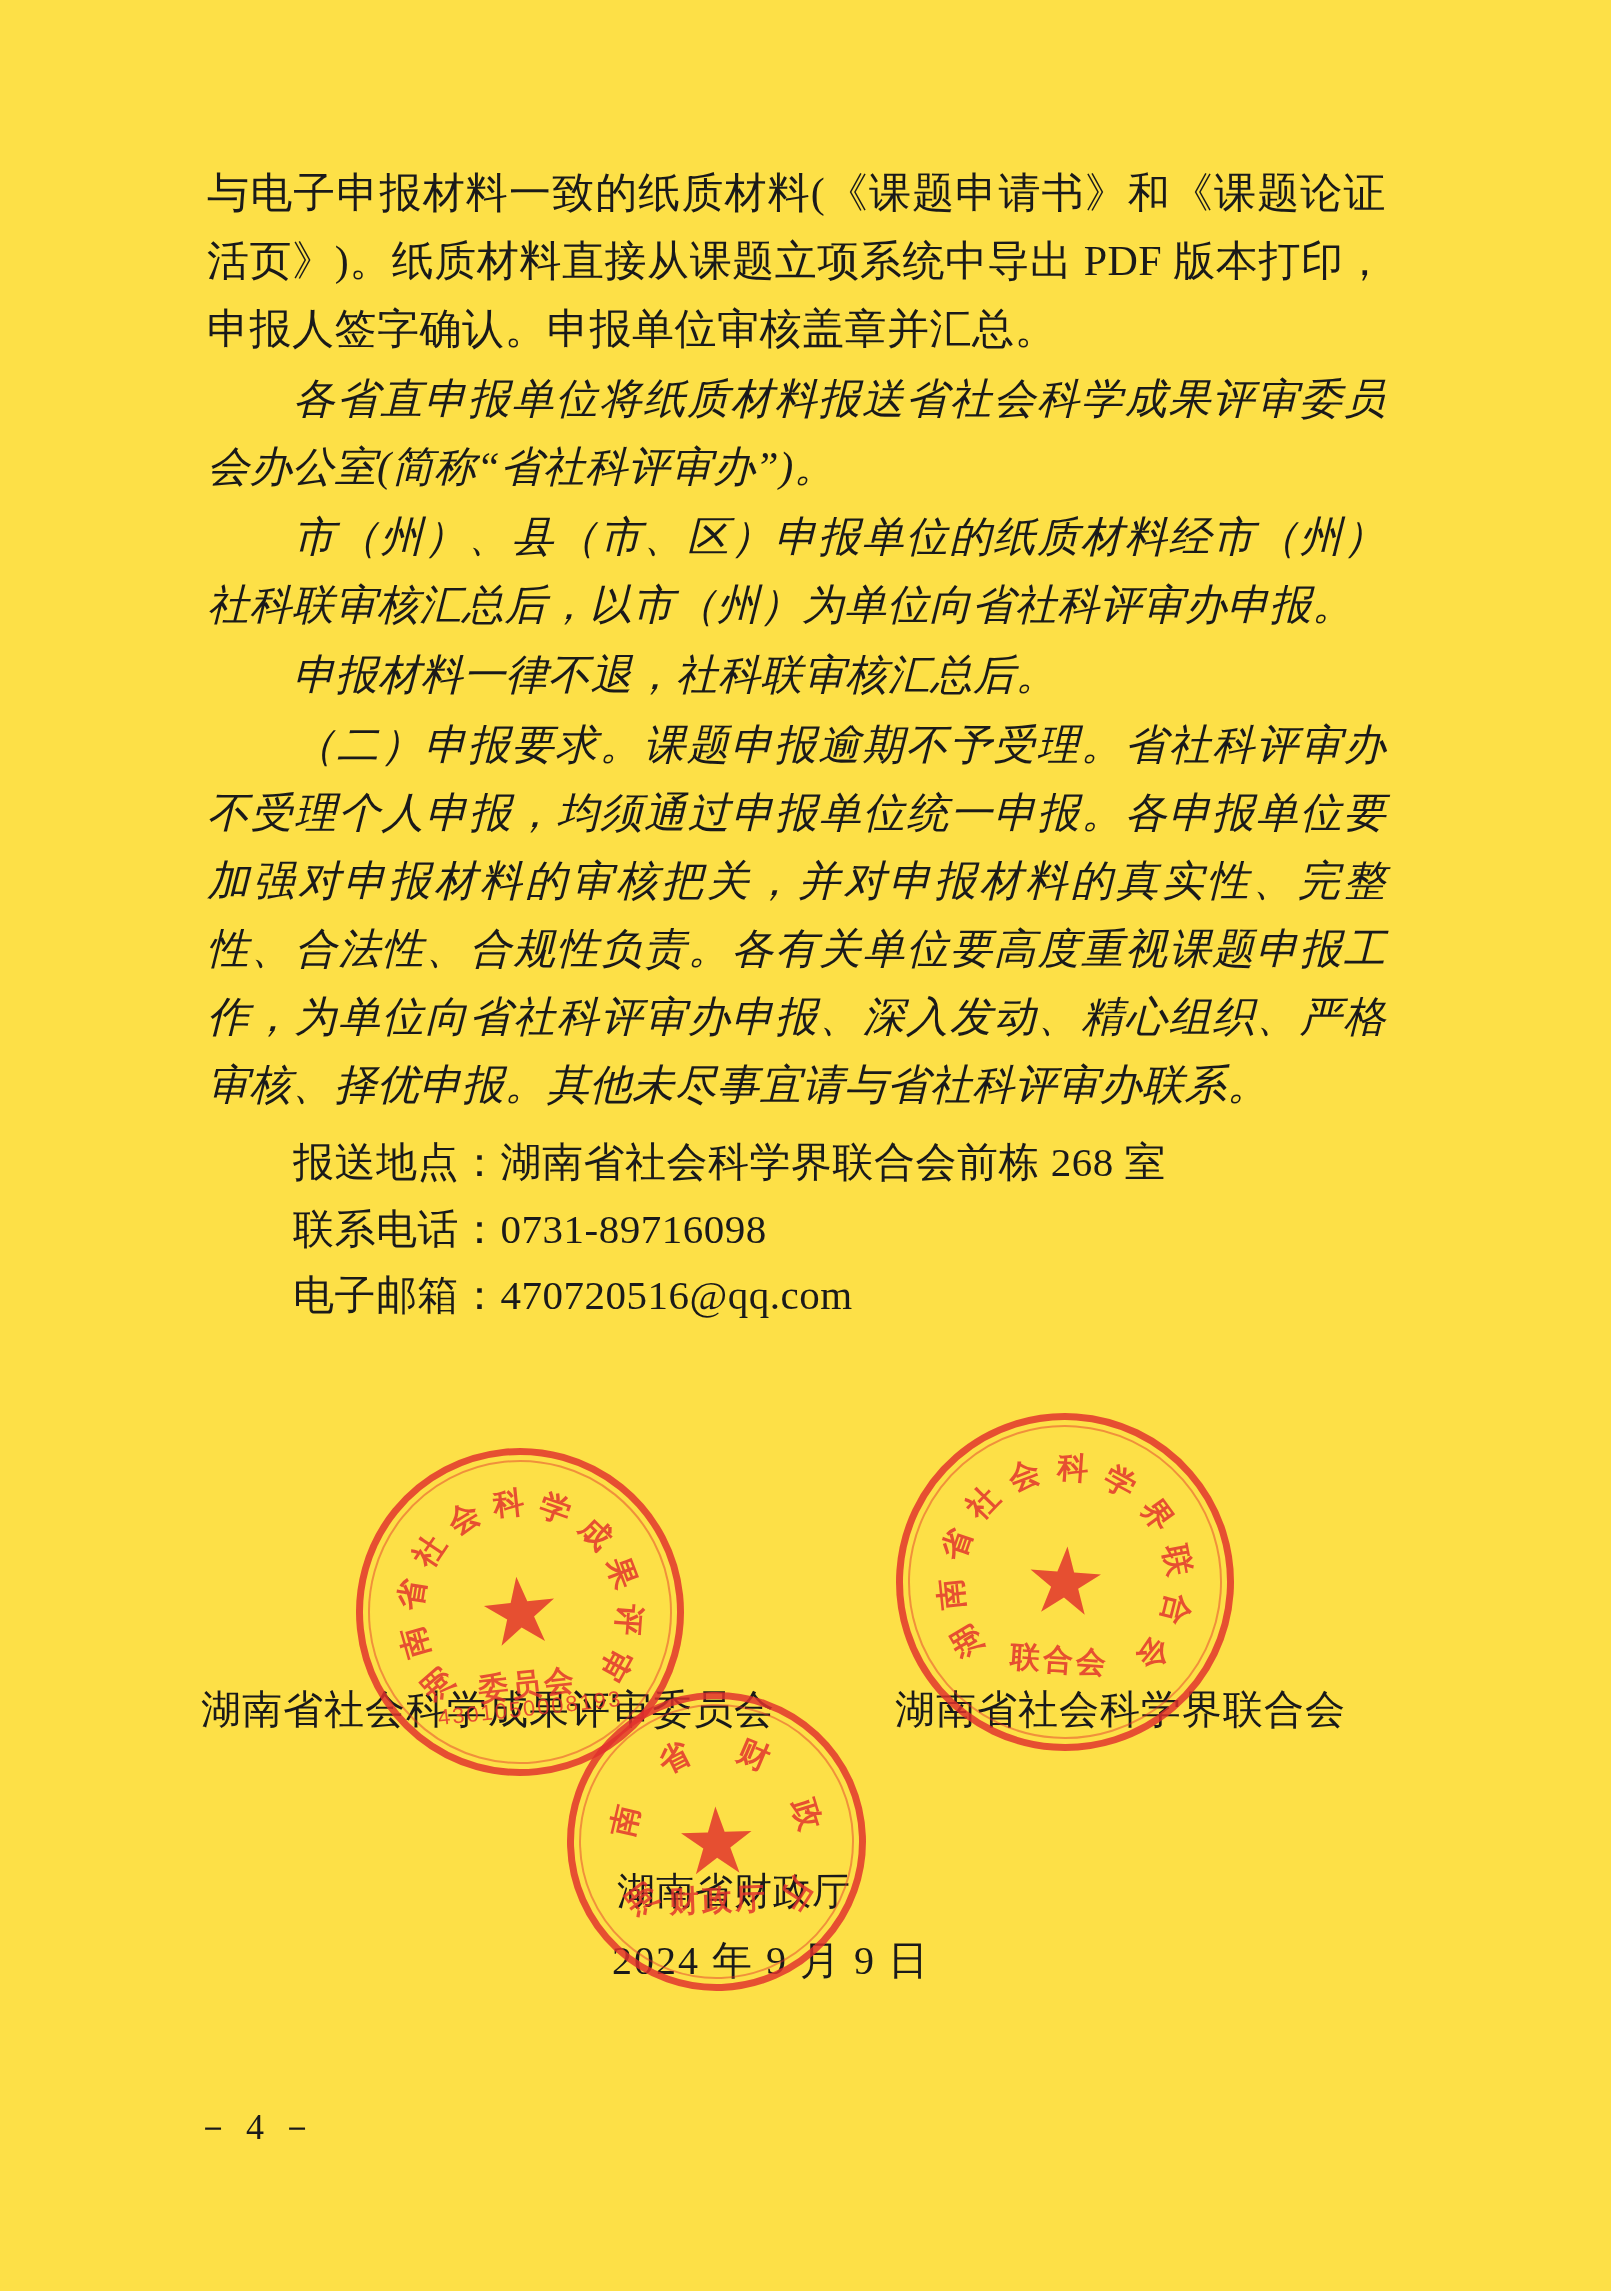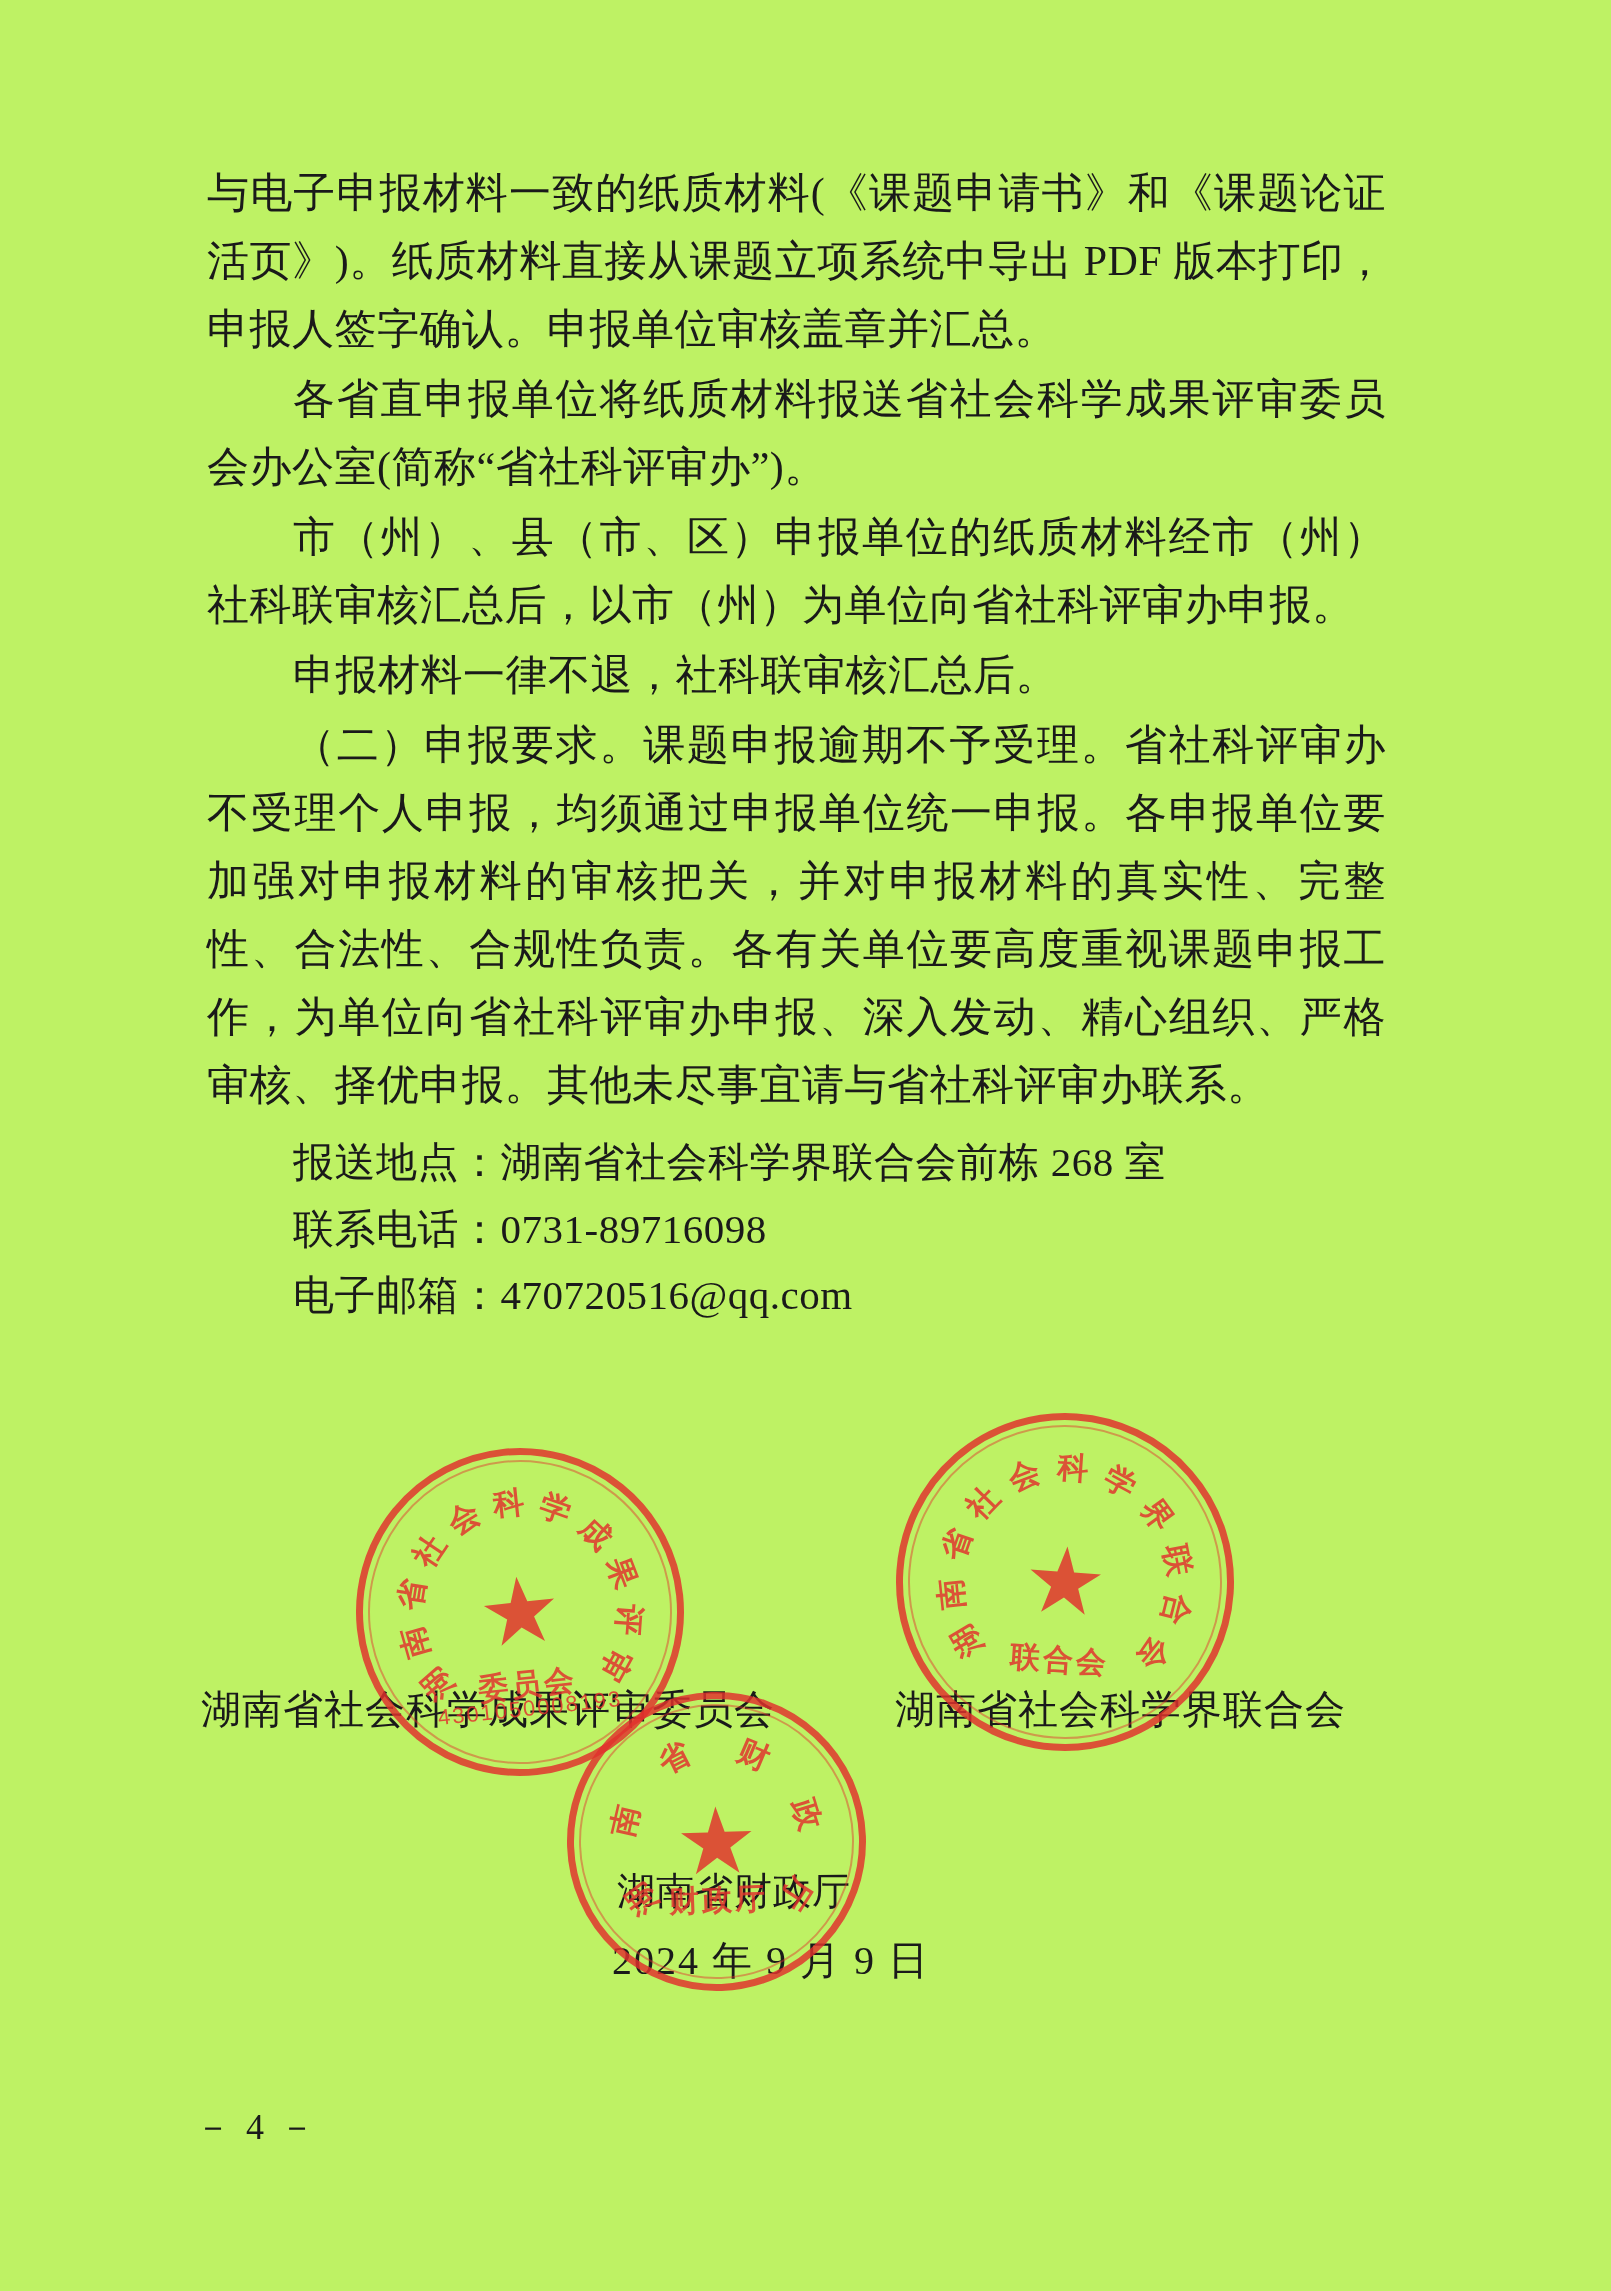--- a/index.html
+++ b/index.html
@@ -11,39 +11,40 @@
     width: 1612px;
     height: 2291px;
     position: relative;
     font-family: "Liberation Serif", "DejaVu Serif", serif;
     color: #1a1a1a;
     overflow: hidden;
   }
   .page {
     position: absolute;
     inset: 0;
-    background: #bef264;
+    background: #fde047;
   }
   .content {
     position: absolute;
     left: 207px;
     top: 159px;
     width: 1179px;
   }
   .para {
     font-size: 42px;
     line-height: 1.62;
     text-align: justify;
     text-justify: inter-ideograph;
     letter-spacing: 0.5px;
     margin: 0 0 2px 0;
     font-family: "Liberation Serif", "DejaVu Serif", serif;
   }
   .indent {
     text-indent: 86px;
+    font-style: italic;
   }
   .contact-block {
     margin-top: 10px;
   }
   .contact-line {
     font-size: 41px;
     line-height: 1.62;
     text-indent: 86px;
     letter-spacing: 0.5px;
   }

